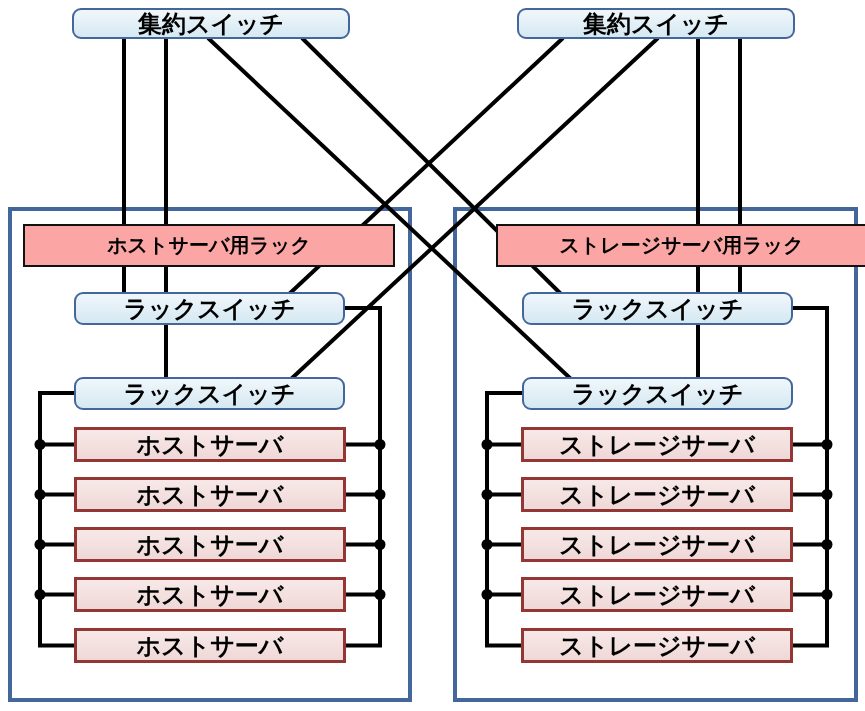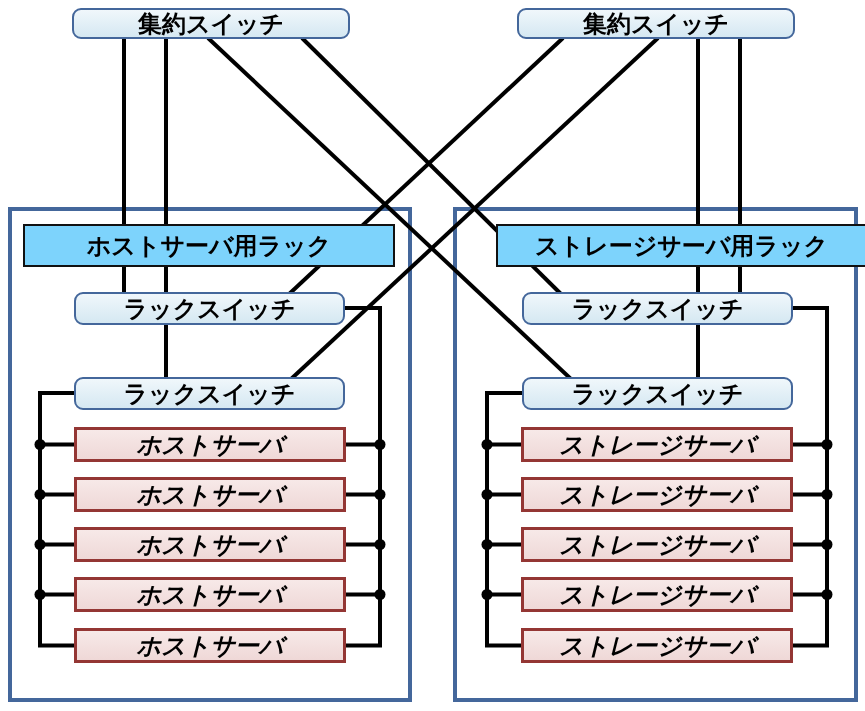--- a/index.html
+++ b/index.html
@@ -20,25 +20,24 @@
   }
   .switch{
     background:linear-gradient(#f0f7fb,#d5e8f2);
     border:2.5px solid #44679b;border-radius:9px;
     font-size:24px;
   }
   .server{
     background:linear-gradient(#f7e9e8,#efd8d7);
     border:3px solid #943634;
     font-size:24px;
-    font-style:italic;
   }
   .label-box{
-    background:#7dd3fc;border:2px solid #111111;
-    font-size:24px;
+    background:#fca5a5;border:2px solid #111111;
+    font-size:20px;
   }
 </style>
 </head>
 <body>
 
 <div class="canvas">
 
   <div class="rack" style="left:8px;top:207px;width:404px;height:495px"></div>
   <div class="rack" style="left:453px;top:207px;width:405px;height:495px"></div>
 

